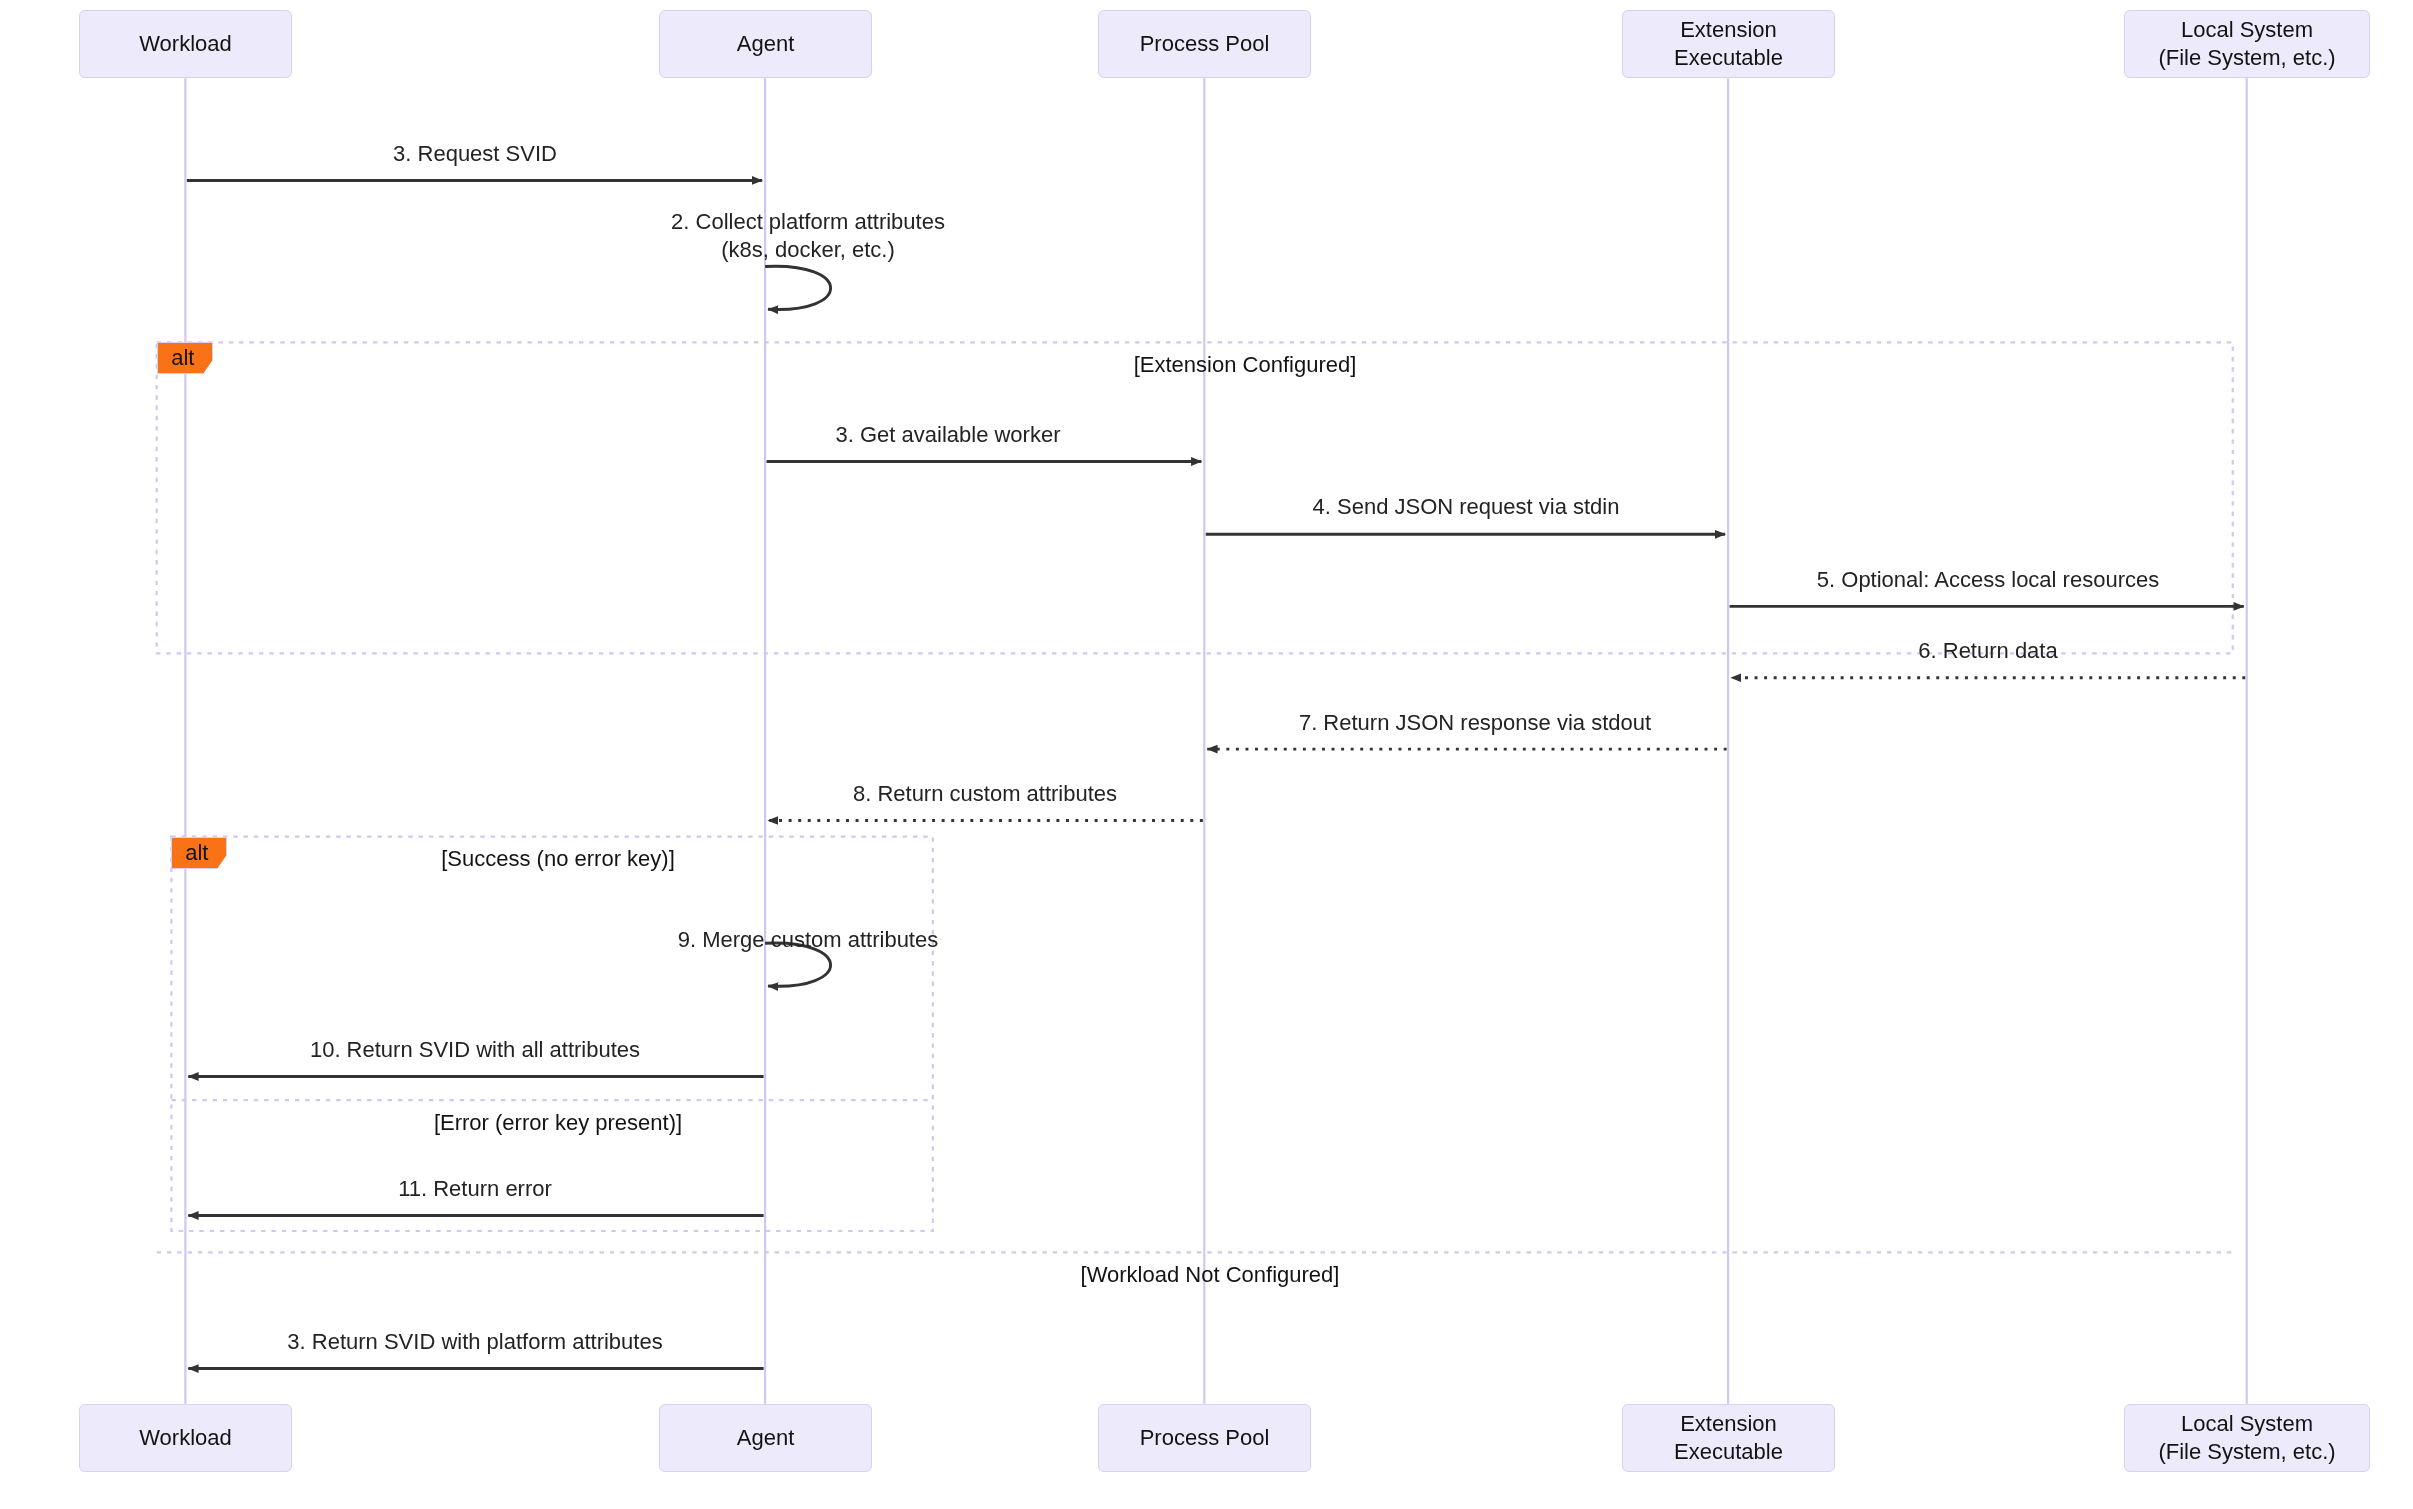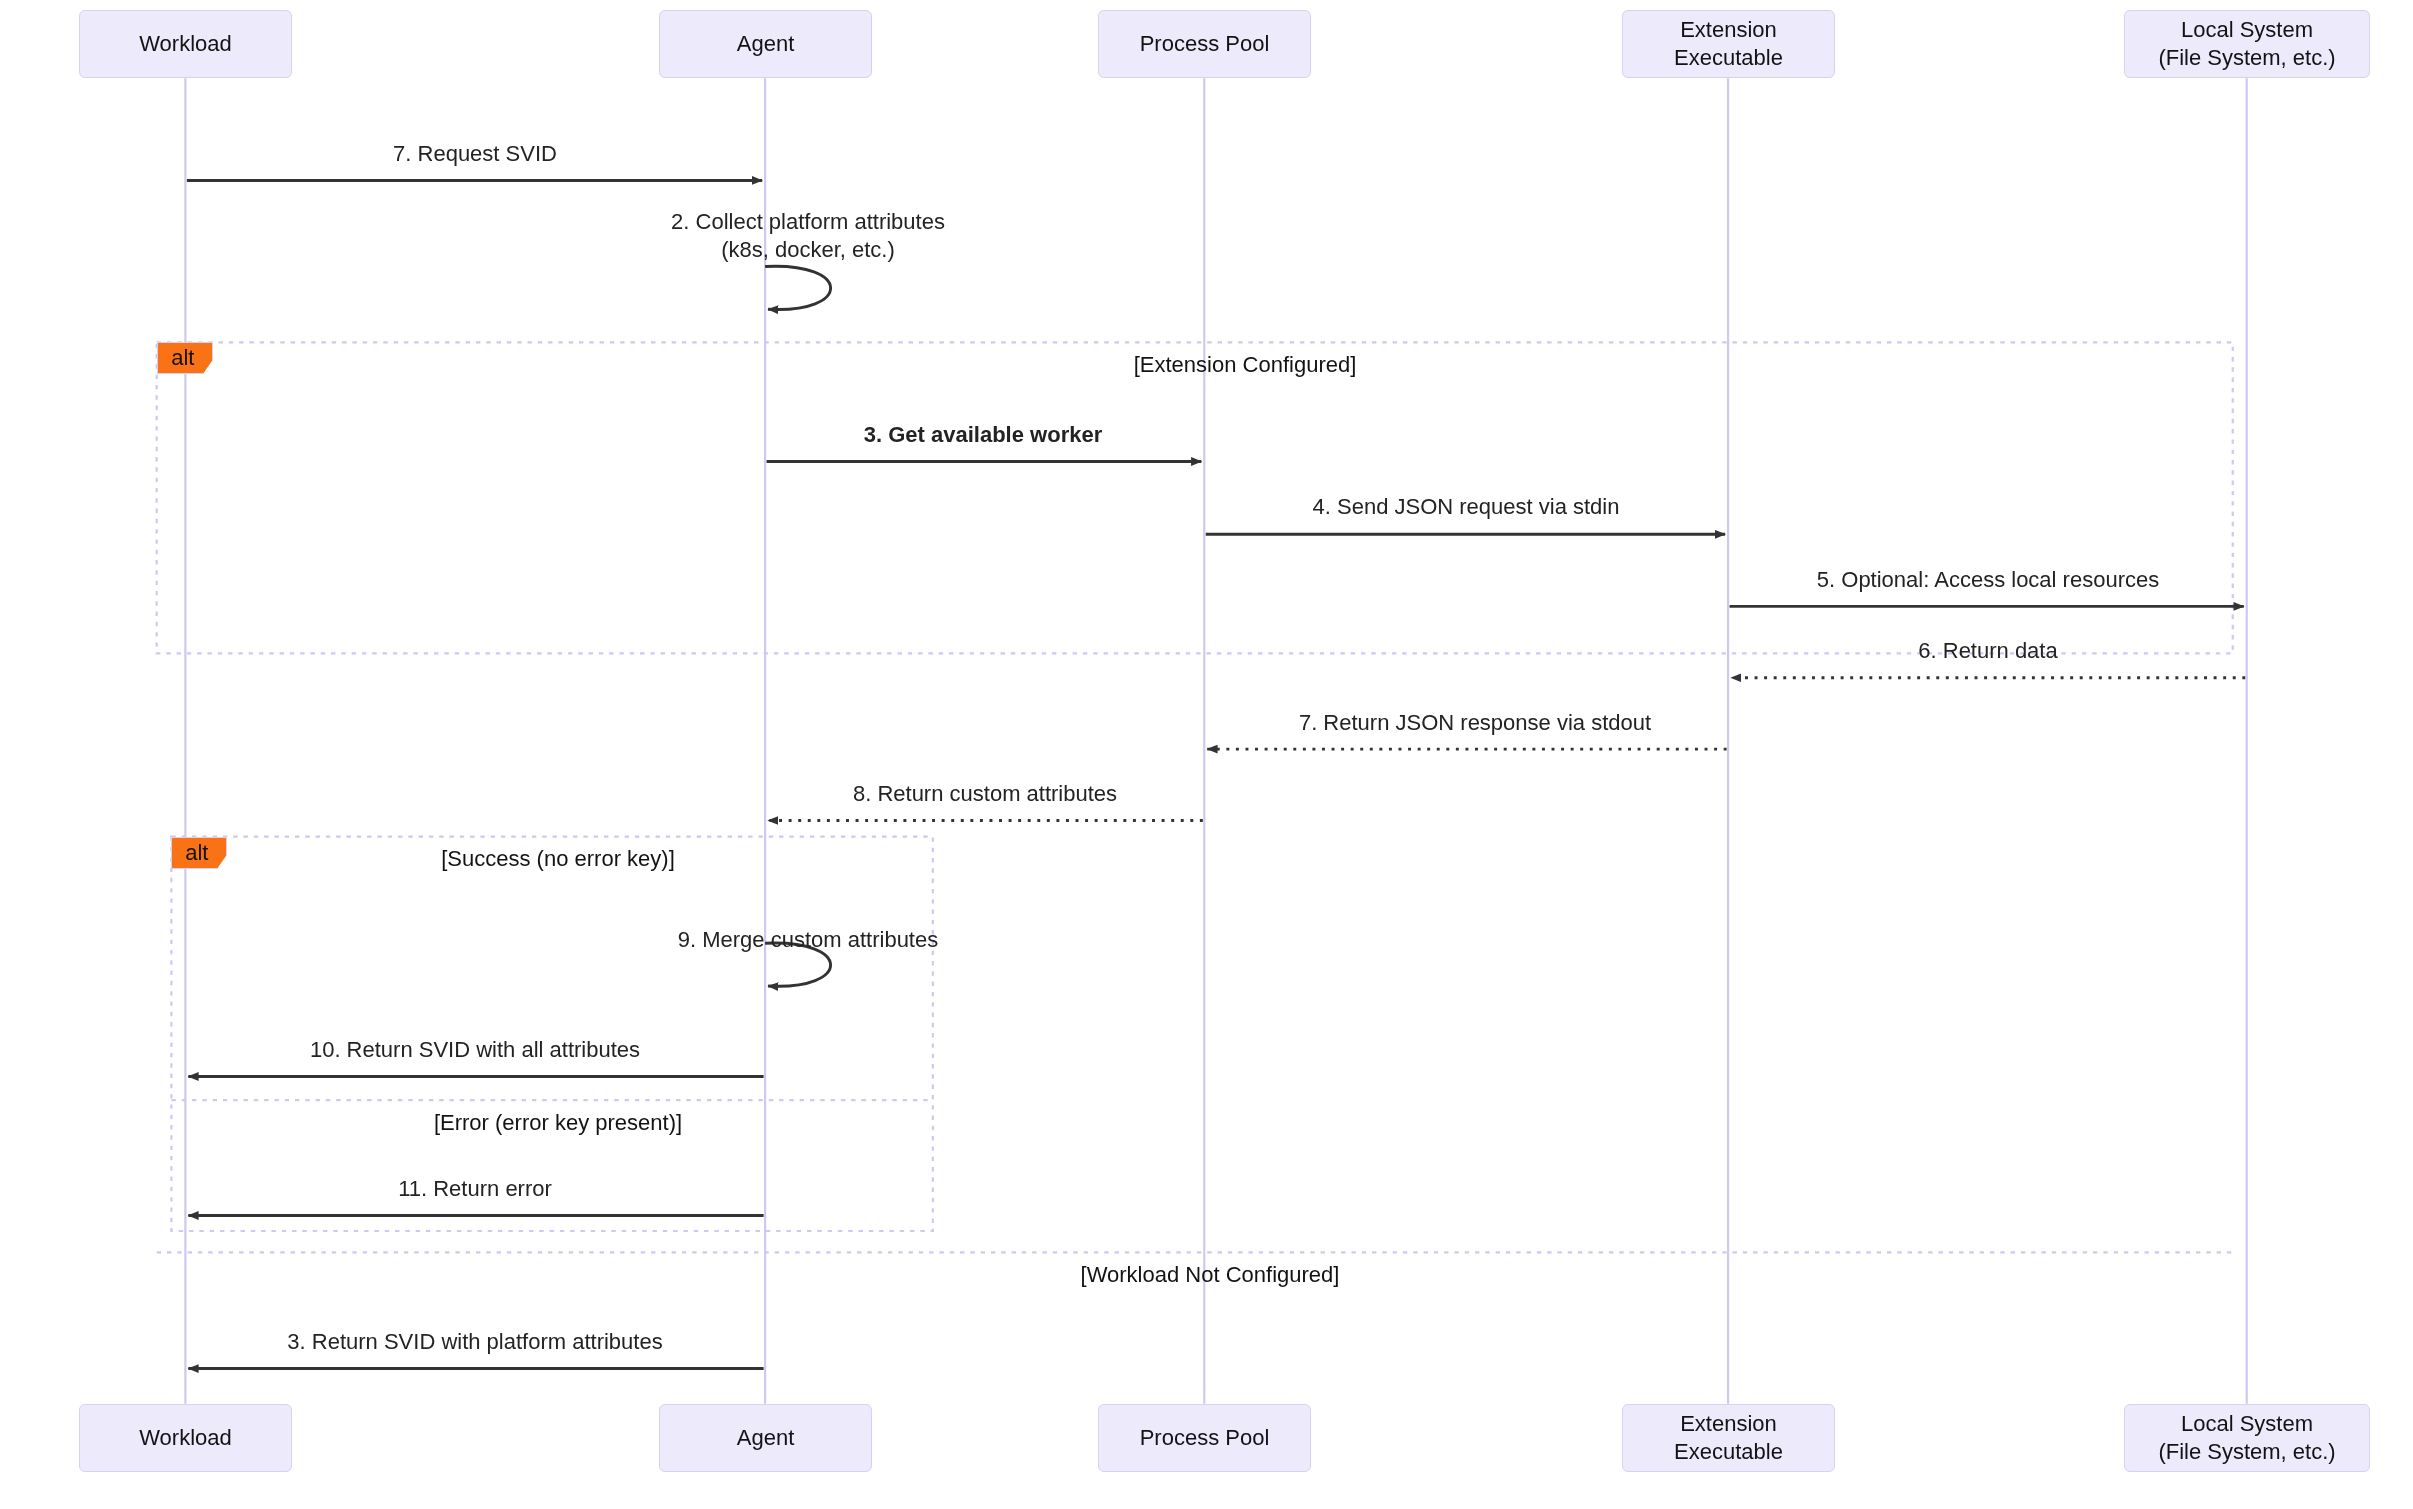--- a/index.html
+++ b/index.html
@@ -101,23 +101,23 @@
       <div class="alt-tag" style="left: 157px; top: 342px; width: 56px; height: 32px;">
         <span>alt</span>
       </div>
       <div class="cond-label" style="left: 1245px; top: 352px;">[Extension Configured]</div>
       <div class="cond-label" style="left: 1210px; top: 1262px;">[Workload Not Configured]</div>
       <div class="alt-tag" style="left: 171px; top: 837px; width: 56px; height: 32px;">
         <span>alt</span>
       </div>
       <div class="cond-label" style="left: 558px; top: 846px;">[Success (no error key)]</div>
       <div class="cond-label" style="left: 558px; top: 1110px;">[Error (error key present)]</div>
-      <div class="msg-label" style="left: 475px; top: 140px;">7. Request SVID</div>
+      <div class="msg-label" style="left: 475px; top: 140px;">3. Request SVID</div>
       <div class="msg-label" style="left: 808px; top: 208px;">2. Collect platform attributes<br>(k8s, docker, etc.)</div>
-      <div class="msg-label" style="left: 983px; top: 421px; font-weight: bold;">3. Get available worker</div>
+      <div class="msg-label" style="left: 948px; top: 421px;">3. Get available worker</div>
       <div class="msg-label" style="left: 1466px; top: 493px;">4. Send JSON request via stdin</div>
       <div class="msg-label" style="left: 1988px; top: 566px;">5. Optional: Access local resources</div>
       <div class="msg-label" style="left: 1988px; top: 637px;">6. Return data</div>
       <div class="msg-label" style="left: 1466px; top: 709px; margin-left: 9px;">7. Return JSON response via stdout</div>
       <div class="msg-label" style="left: 985px; top: 780px;">8. Return custom attributes</div>
       <div class="msg-label" style="left: 808px; top: 926px;">9. Merge custom attributes</div>
       <div class="msg-label" style="left: 475px; top: 1036px;">10. Return SVID with all attributes</div>
       <div class="msg-label" style="left: 475px; top: 1175px;">11. Return error</div>
       <div class="msg-label" style="left: 475px; top: 1328px;">3. Return SVID with platform attributes</div>
     </div>

